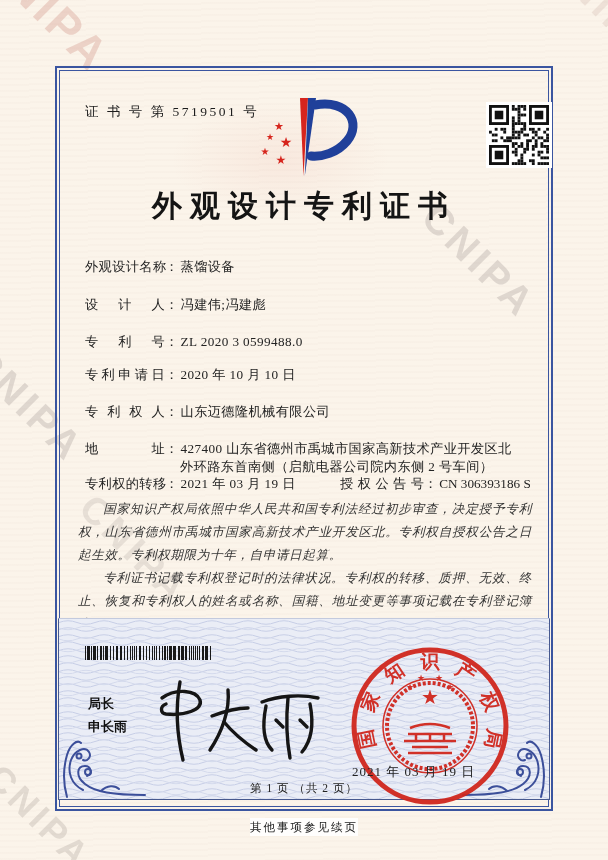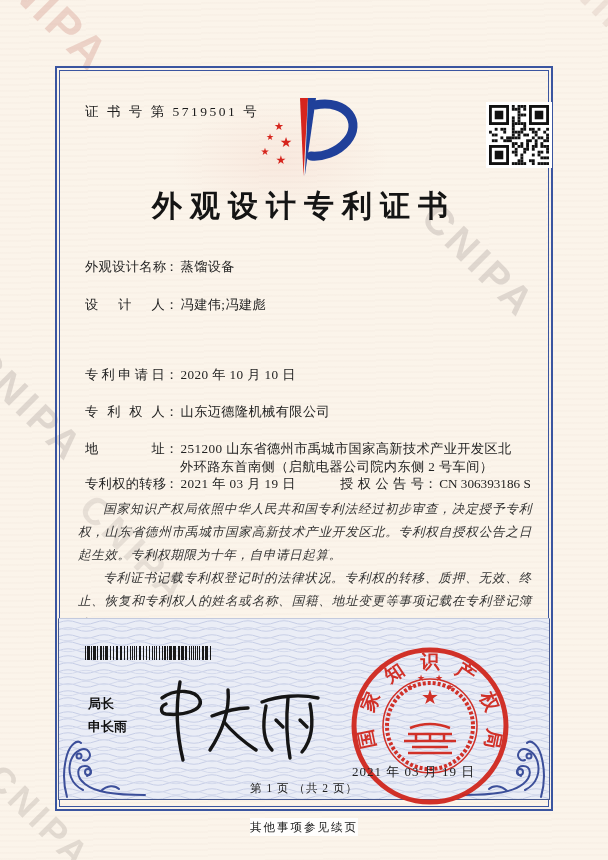--- a/index.html
+++ b/index.html
@@ -211,28 +211,31 @@
     </svg>
 
   <div class="title">外观设计专利证书</div>
 
   <div class="fieldrow" style="top:258px;">
     <span class="flabel">外观设计名称</span><span class="fcolon">：</span><span class="fvalue">蒸馏设备</span>
   </div>
   <div class="fieldrow" style="top:296px;">
     <span class="flabel">设计人</span><span class="fcolon">：</span><span class="fvalue">冯建伟;冯建彪</span>
   </div>
+  <div class="fieldrow" style="top:333px;">
+    <span class="flabel">专利号</span><span class="fcolon">：</span><span class="fvalue">ZL 2020 3 0599488.0</span>
+  </div>
   <div class="fieldrow" style="top:366px;">
     <span class="flabel">专利申请日</span><span class="fcolon">：</span><span class="fvalue">2020 年 10 月 10 日</span>
   </div>
   <div class="fieldrow" style="top:403px;">
     <span class="flabel">专利权人</span><span class="fcolon">：</span><span class="fvalue">山东迈德隆机械有限公司</span>
   </div>
   <div class="fieldrow" style="top:440px;">
-    <span class="flabel">地址</span><span class="fcolon">：</span><span class="fvalue">251200 山东省德州市禹城市国家高新技术产业开发区北</span>
+    <span class="flabel">地址</span><span class="fcolon">：</span><span class="fvalue">427400 山东省德州市禹城市国家高新技术产业开发区北</span>
   </div>
   <div class="addr2">外环路东首南侧（启航电器公司院内东侧 2 号车间）</div>
   <div class="fieldrow" style="top:475px;">
     <span class="flabel">专利权的转移</span><span class="fcolon">：</span><span class="fvalue">2021 年 03 月 19 日</span>
   </div>
   <div class="grant2">
     <span class="flabel">授权公告号</span><span class="fcolon">：</span><span class="fvalue">CN 306393186 S</span>
   </div>
 
   <div class="paras">

